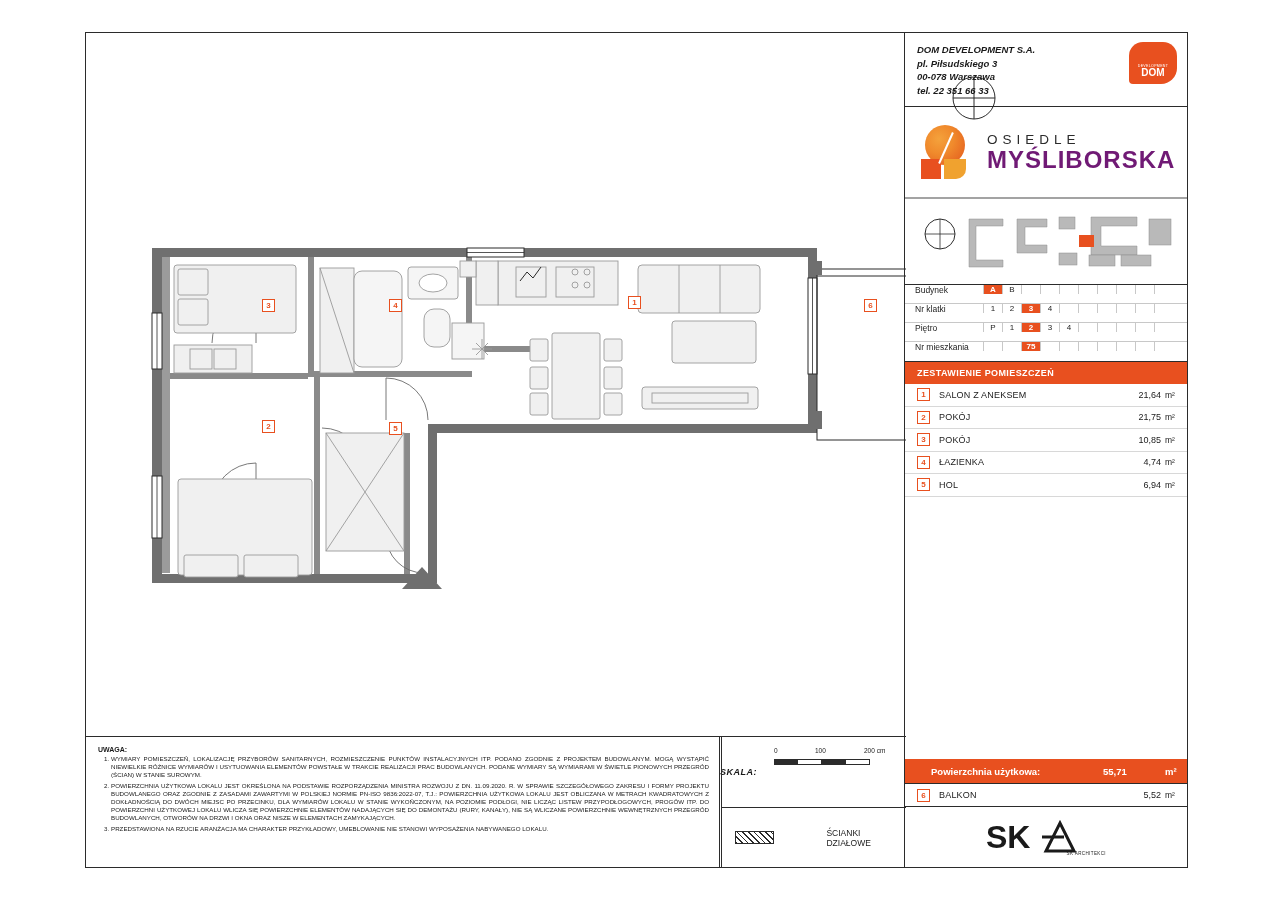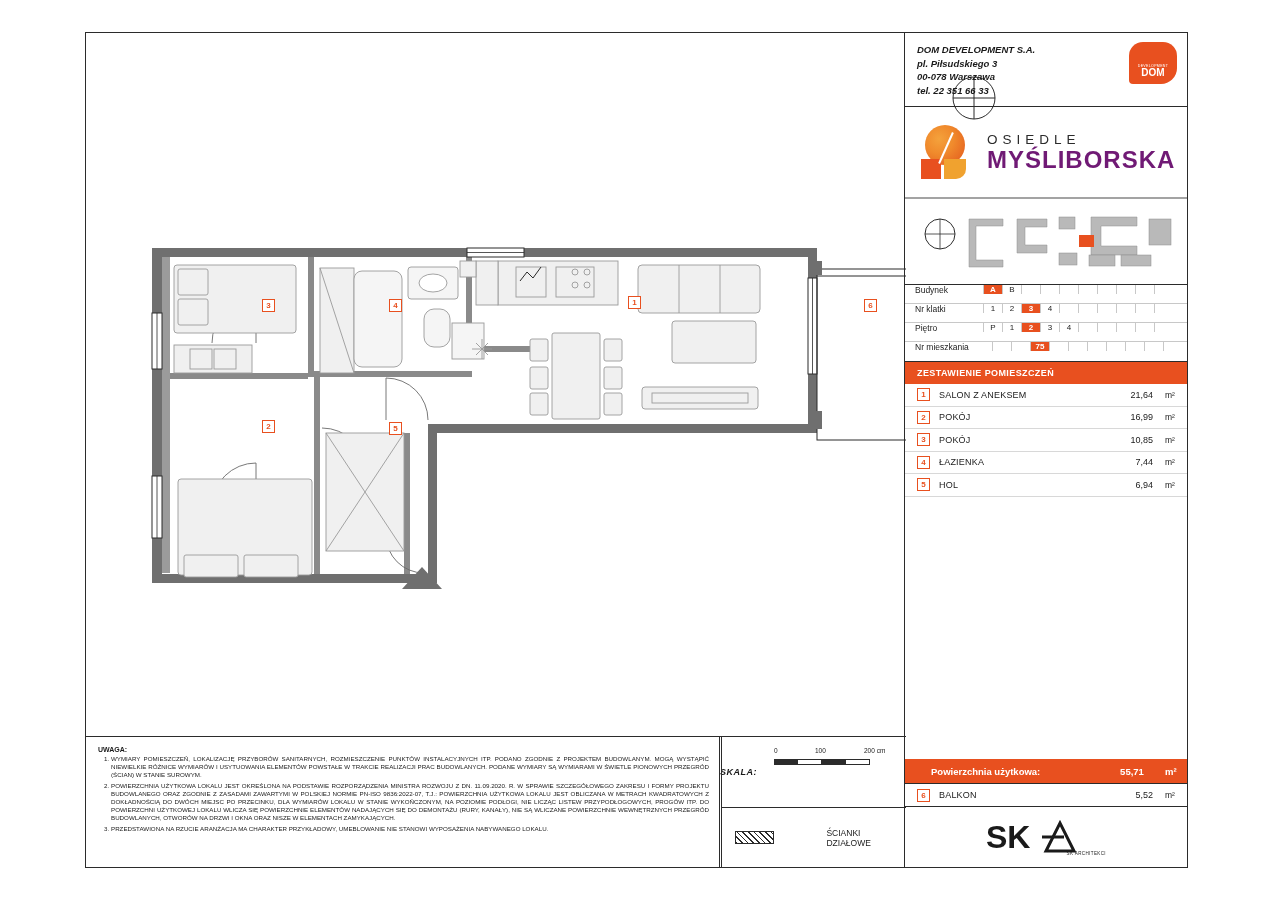--- a/index.html
+++ b/index.html
@@ -92,21 +92,21 @@
   }
   .site-map { position: absolute; left: 58px; top: 14px; width: 215px; height: 58px; }
 
   
   .info-table { border-bottom: 1px solid #2b2b2b; }
   .info-row {
     display: flex; height: 19px; align-items: flex-start;
     border-bottom: 1px solid #c8c8c8;
     font-size: 8.5px;
   }
-  .info-row:last-child { border-bottom: none; gap: 9px; }
+  .info-row:last-child { border-bottom: none; }
   .info-label {
     width: 78px; padding-left: 10px; display: flex; align-items: center;
     color: #222;
   }
   .cells { display: flex; flex: 1; }
   .cell {
     width: 19px; border-left: 1px solid #c8c8c8;
     display: flex; align-items: center; justify-content: center;
     font-size: 8px; color: #222;
   }
@@ -123,32 +123,32 @@
     height: 22.5px; border-bottom: 1px solid #d8d8d8;
     font-size: 9px;
   }
   .room-num {
     width: 13px; height: 13px; margin-left: 12px; margin-right: 9px;
     border: 1px solid #e8501f; color: #e8501f;
     font-size: 8px; font-weight: bold;
     display: flex; align-items: center; justify-content: center;
   }
   .room-name { flex: 1; letter-spacing: .2px; }
-  .room-area { width: 62px; text-align: right; padding-right: 12px; }
+  .room-area { width: 62px; text-align: right; padding-right: 4px; }
   .room-unit { width: 22px; text-align: left; font-size: 8.5px; }
 
   .blank-fill { flex: 1; }
 
   .total-row {
     background: #e8501f; color: #fff;
     height: 24px; display: flex; align-items: center;
     font-size: 9.5px; font-weight: bold;
   }
   .total-row .lbl { flex: 1; padding-left: 26px; }
-  .total-row .val { width: 62px; text-align: center; padding-right: 4px; }
+  .total-row .val { width: 62px; text-align: left; padding-right: 4px; }
   .total-row .unit { width: 22px; }
   .balcony-row {
     height: 24px; display: flex; align-items: center; font-size: 9px;
     border-bottom: 1px solid #2b2b2b;
     border-top: 1px solid #2b2b2b;
   }
   .balcony-row .room-num { border-color: #e8501f; }
 
   .right-col-inner { display: flex; flex-direction: column; height: 100%; }
 
@@ -547,33 +547,33 @@
       <div>
         <div class="room-row">
           <div class="room-num">1</div>
           <div class="room-name">SALON Z ANEKSEM</div>
           <div class="room-area">21,64</div>
           <div class="room-unit">m²</div>
         </div>
         <div class="room-row">
           <div class="room-num">2</div>
           <div class="room-name">POKÓJ</div>
-          <div class="room-area">16,99</div>
+          <div class="room-area">21,75</div>
           <div class="room-unit">m²</div>
         </div>
         <div class="room-row">
           <div class="room-num">3</div>
           <div class="room-name">POKÓJ</div>
           <div class="room-area">10,85</div>
           <div class="room-unit">m²</div>
         </div>
         <div class="room-row">
           <div class="room-num">4</div>
           <div class="room-name">ŁAZIENKA</div>
-          <div class="room-area">7,44</div>
+          <div class="room-area">4,74</div>
           <div class="room-unit">m²</div>
         </div>
         <div class="room-row">
           <div class="room-num">5</div>
           <div class="room-name">HOL</div>
           <div class="room-area">6,94</div>
           <div class="room-unit">m²</div>
         </div>
       </div>
 

